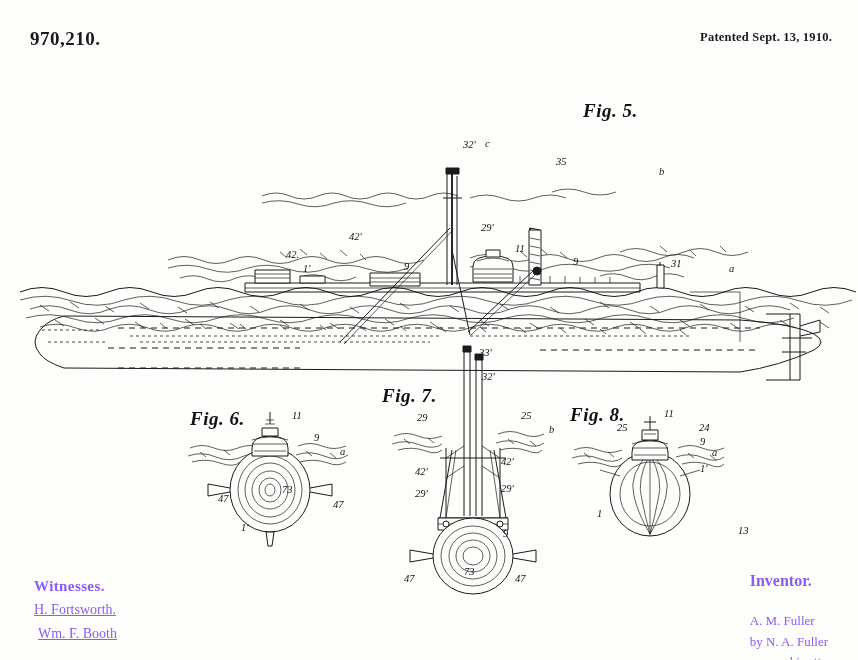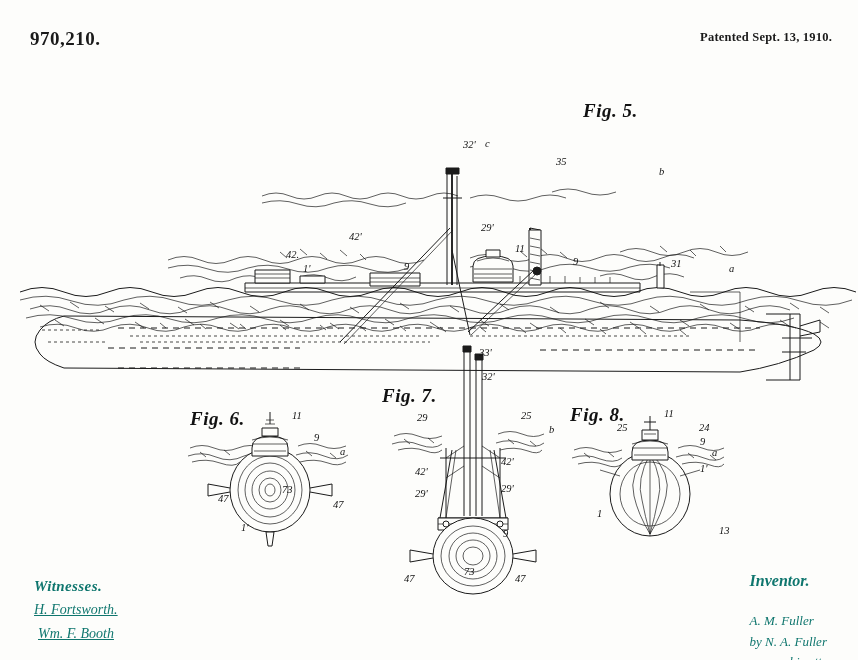--- a/index.html
+++ b/index.html
@@ -69,22 +69,21 @@
   .ref-num {
     font-family: "Liberation Serif", serif;
     font-style: italic;
     font-size: 10.5px;
     color: #111;
   }
 
   
   .script {
     font-family: "Liberation Serif", serif;
-    font-style: italic;
-    color: #0f766e;
+    color: #8b5cf6;
   }
   .witness-head { font-size: 15px; font-weight: bold; letter-spacing: 0.4px;}
   .sig-line { font-size: 14px; text-decoration: underline; }
   .inventor-head { font-size: 16px; font-weight: bold; }
   .sig-sm { font-size: 13px; }
 
   svg { display: block; }
   .ln { fill: none; stroke: #1b1b1b; stroke-width: 1; }
   .ln-thin { fill: none; stroke: #1b1b1b; stroke-width: 0.7; }
   .ln-thick { fill: none; stroke: #111; stroke-width: 1.8; }
@@ -360,21 +359,21 @@
     </svg>
   </div>
   <div class="abs fig-label" style="left:570px; top:404px;">Fig. 8.</div>
   <div class="abs ref-num" style="left:664px; top:408px;">11</div>
   <div class="abs ref-num" style="left:699px; top:422px;">24</div>
   <div class="abs ref-num" style="left:617px; top:422px;">25</div>
   <div class="abs ref-num" style="left:700px; top:436px;">9</div>
   <div class="abs ref-num" style="left:712px; top:447px;">a</div>
   <div class="abs ref-num" style="left:700px; top:463px;">1'</div>
   <div class="abs ref-num" style="left:597px; top:508px;">1</div>
-  <div class="abs ref-num" style="left:719px; top:525px;">13</div>
+  <div class="abs ref-num" style="left:738px; top:525px;">13</div>
 
   <div class="abs" style="left:34px; top:578px;">
     <div class="script witness-head">Witnesses.</div>
     <div class="script sig-line" style="margin-top:7px;">H. Fortsworth.</div>
     <div class="script sig-line" style="margin-top:8px; margin-left:4px;">Wm. F. Booth</div>
   </div>
 
   <div class="abs" style="right:28px; top:572px; text-align:left;">
     <div class="script inventor-head">Inventor.</div>
     <div class="script sig-sm" style="margin-top:23px;">A. M. Fuller</div>

